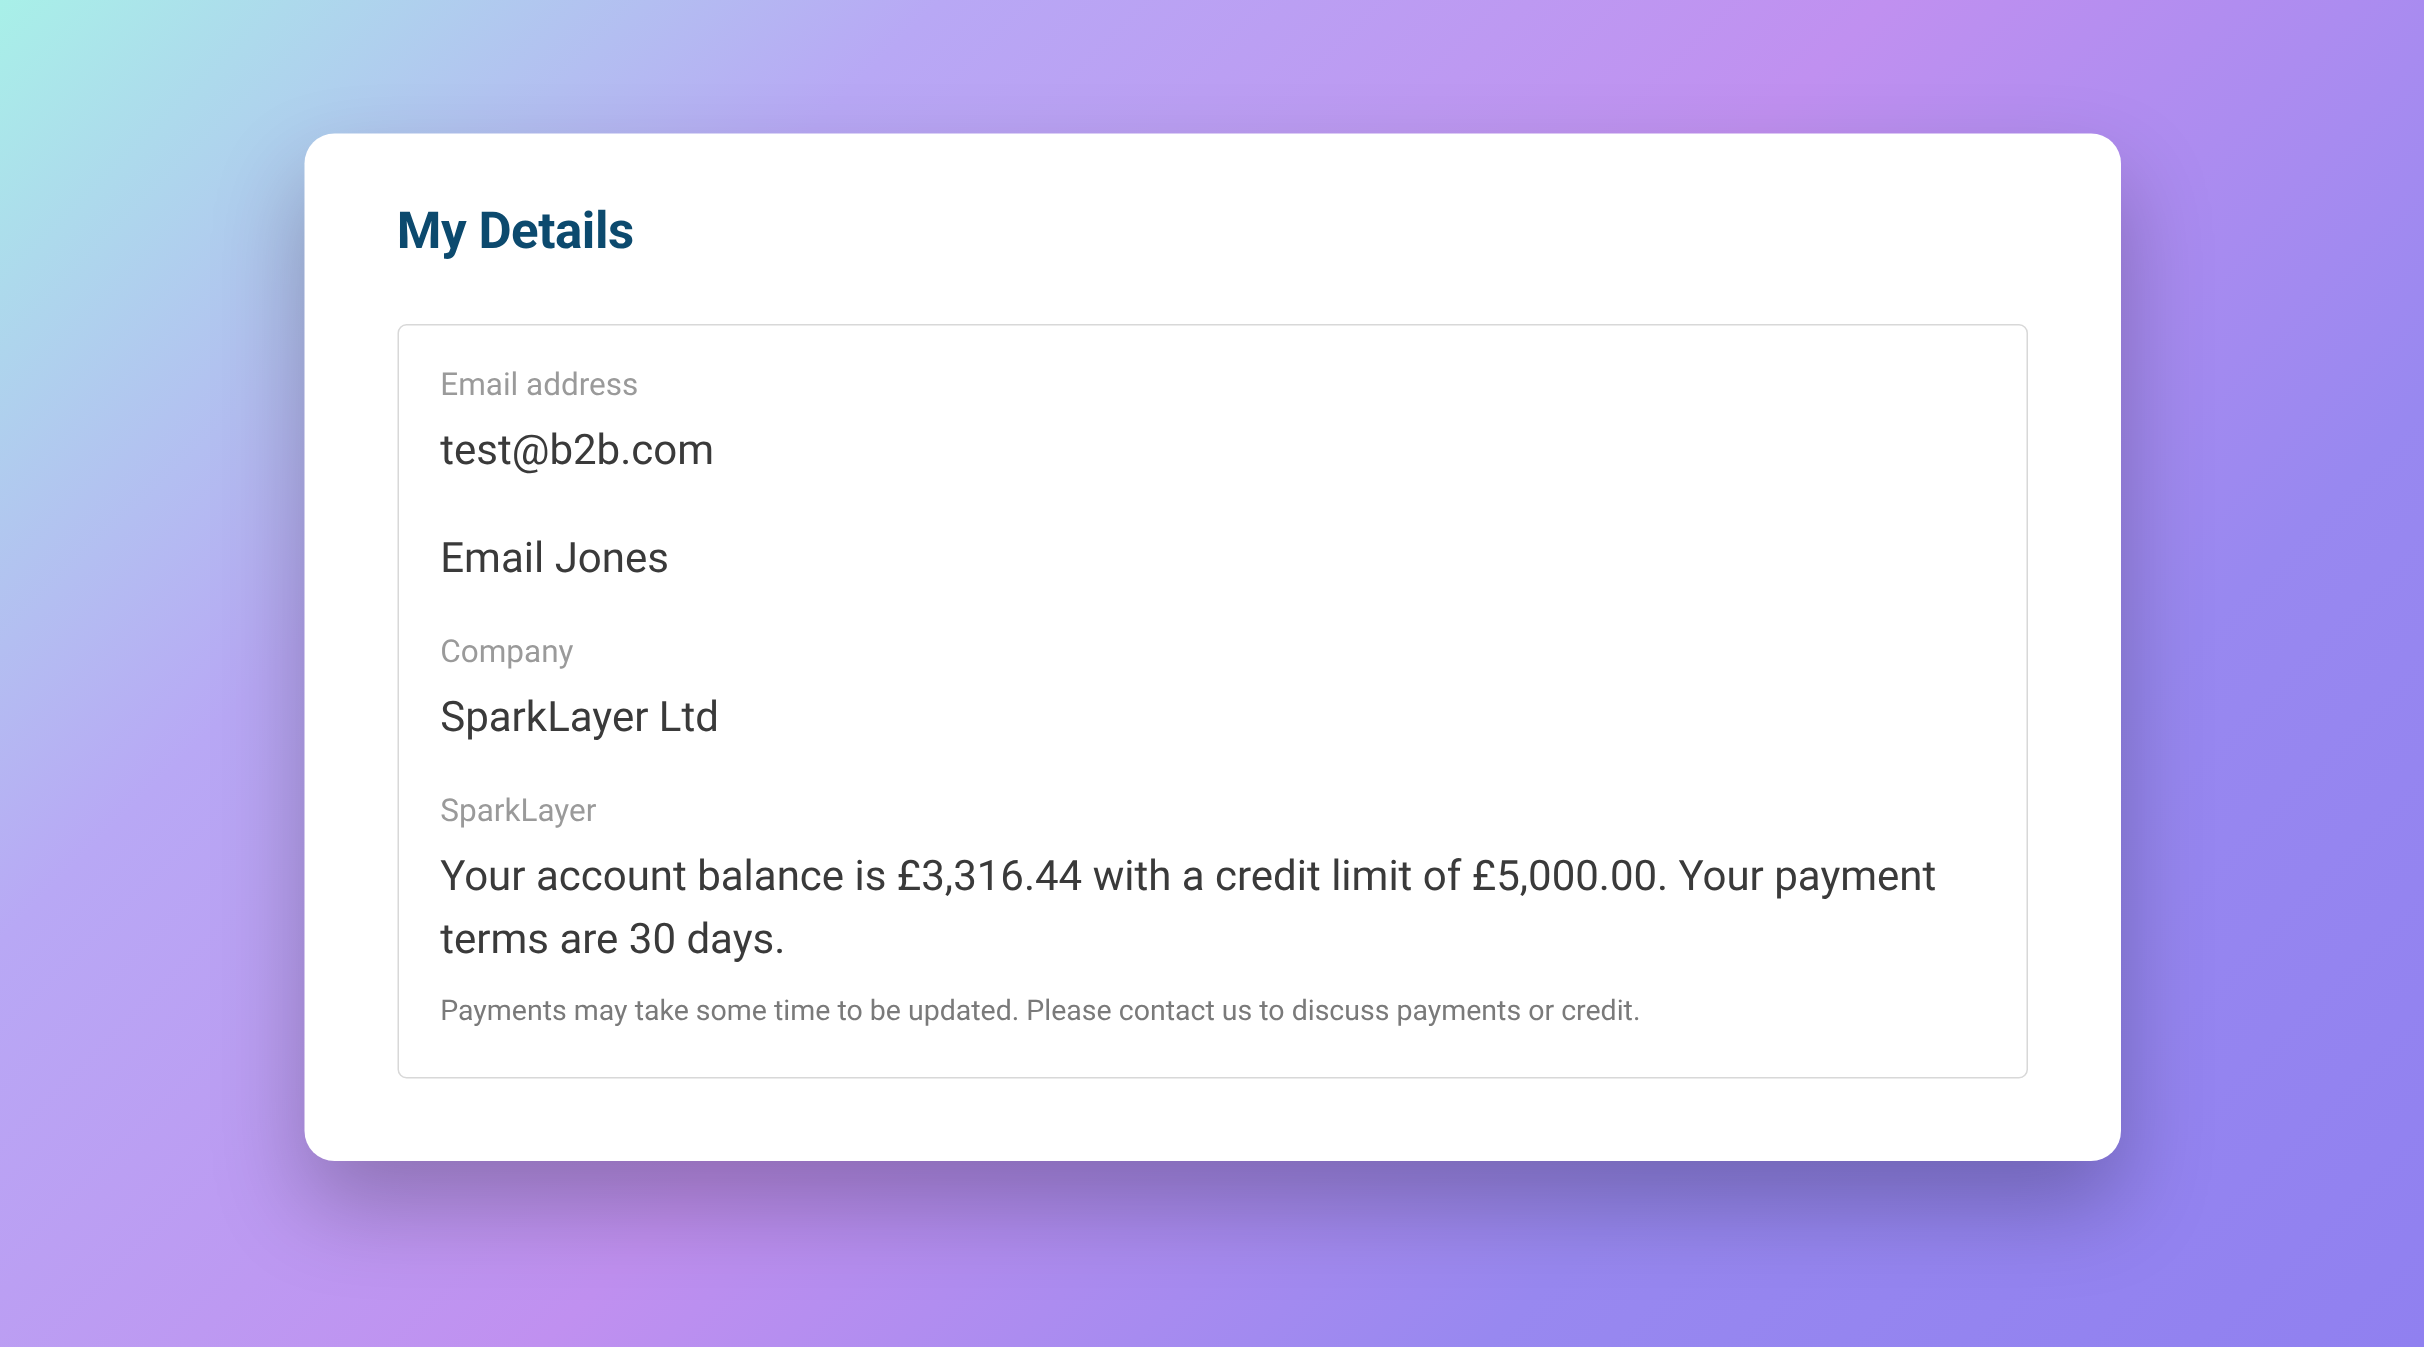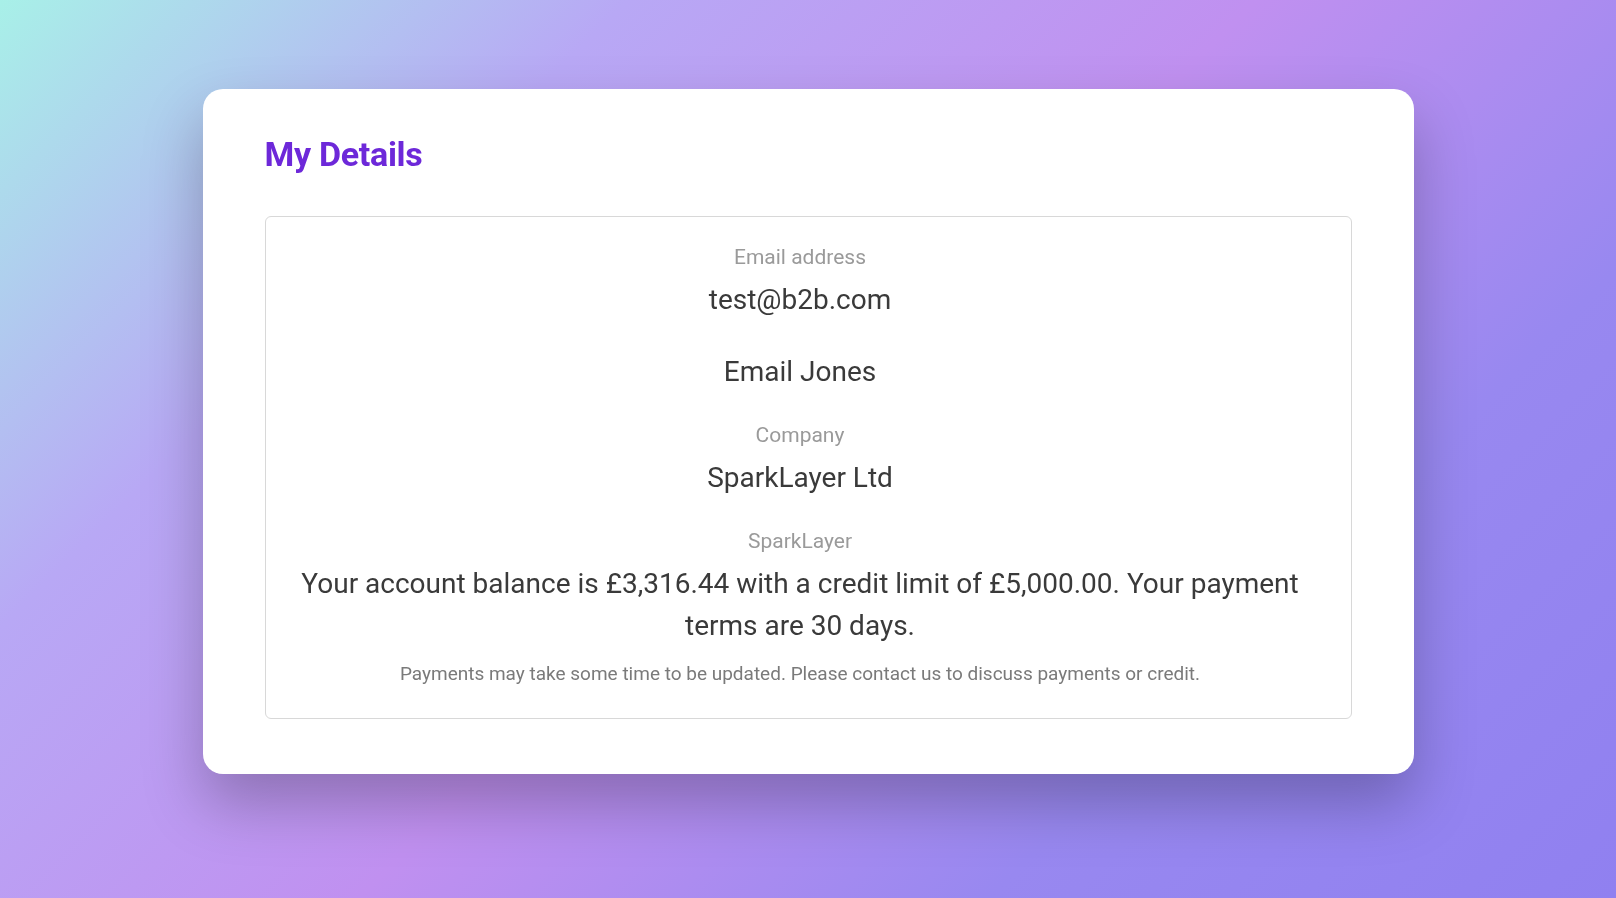--- a/index.html
+++ b/index.html
@@ -21,29 +21,28 @@
     .card {
       width: 1211px;
       background: #ffffff;
       border-radius: 20px;
       padding: 45px 62px 55px 62px;
       box-shadow: 0 30px 60px rgba(0,0,0,0.25);
     }
     .page-title {
       font-size: 34px;
       font-weight: 700;
-      color: #6d28d9;
+      color: #0c4a6e;
       margin-bottom: 42px;
       letter-spacing: -0.3px;
     }
     .details-box {
       border: 1px solid #d8d8d8;
       border-radius: 6px;
       padding: 28px 44px 30px 28px;
-      text-align: center;
     }
     .field {
       margin-bottom: 30px;
     }
     .field:last-child {
       margin-bottom: 0;
     }
     .label {
       font-size: 21px;
       color: #9a9a9a;

